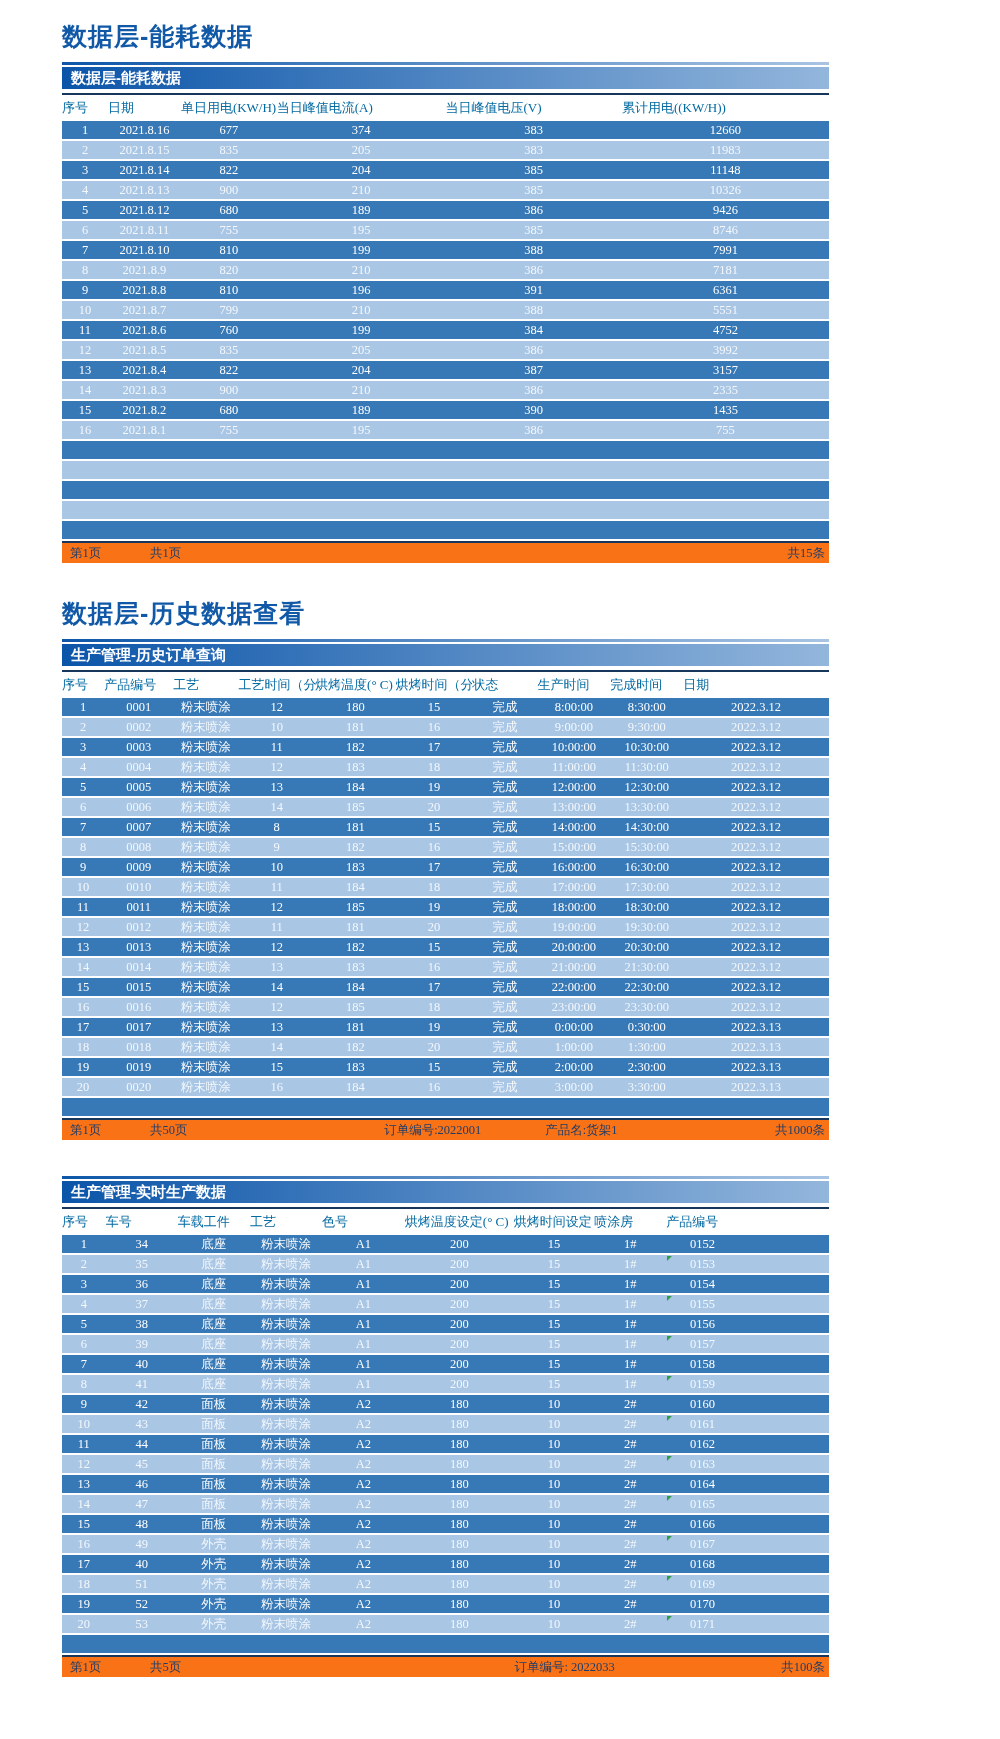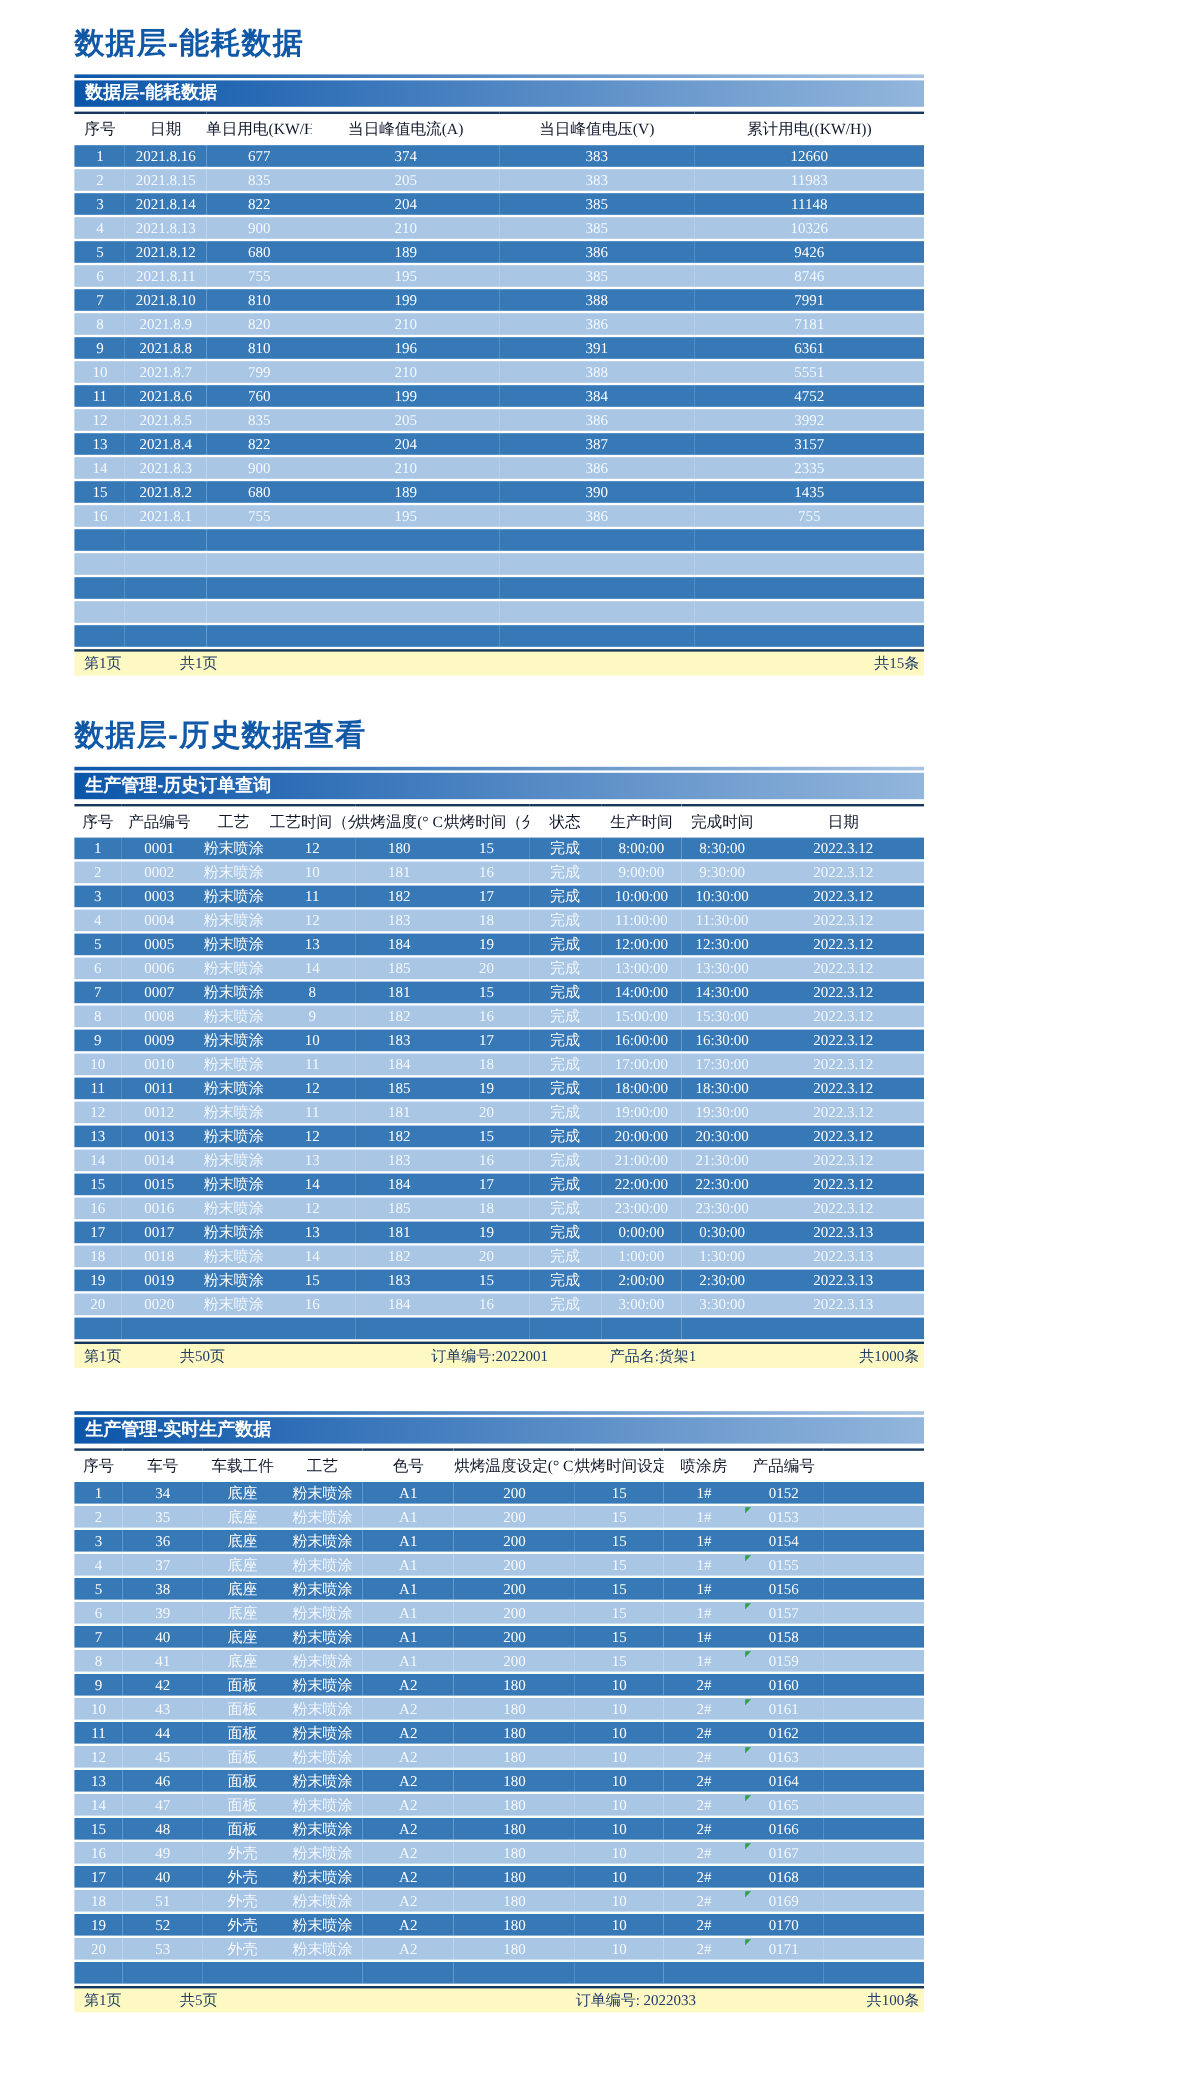--- a/index.html
+++ b/index.html
@@ -1,52 +1,52 @@
 <!DOCTYPE html>
 <html><head>
 <meta charset="utf-8">
 <style>
   html,body{margin:0;padding:0;}
   body{
     width:1000px;height:1739px;background:#ffffff;overflow:hidden;
     font-family:"Liberation Serif","DejaVu Serif",serif;
   }
   .page{padding-top:22px;}
-  .panel{width:708px;margin:0 60px 0 62px;}
+  .panel{width:767px;margin:0 60px 0 62px;}
   .panel + .panel{margin-top:36px;}
   .sec-title{
     font-family:"Liberation Sans","DejaVu Sans",sans-serif;
     font-weight:bold;color:#1159a6;font-size:25px;line-height:28px;
     margin:0 0 12px 0;letter-spacing:1px;
   }
   .accent{height:3px;background:linear-gradient(to right,#0d56a8,#a9c4e3);margin-bottom:2px;}
   .bar{
     height:22px;line-height:22px;padding-left:9px;
     background:linear-gradient(to right,#0b55a9,#93b6dc);
     color:#ffffff;font-family:"Liberation Sans","DejaVu Sans",sans-serif;
     font-weight:bold;font-size:15px;
   }
   table.grid{width:100%;border-collapse:separate;border-spacing:0 2px;margin-top:2px;table-layout:fixed;}
   table.grid thead th{
-    font-size:13px;color:#0f172a;font-weight:normal;text-align:center;
+    font-size:13px;color:#0369a1;font-weight:normal;text-align:left;
     border-top:2px solid #16365c;padding:4px 0 2px 0;background:#ffffff;
     white-space:nowrap;overflow:hidden;
   }
   table.grid tbody td{
     height:18px;font-size:12.5px;text-align:center;padding:0;
     position:relative;white-space:nowrap;overflow:visible;
   }
   tr.dark td{background:#3778b6;color:#ffffff;}
   tr.light td{background:#a9c6e5;color:#f4f8fc;}
   .corner-mark{
     position:absolute;left:1px;top:1px;width:0;height:0;
     border-top:5px solid #2f9e44;border-right:5px solid transparent;
   }
   .tfooter{
-    position:relative;height:20px;line-height:20px;background:#fef9c3;
+    position:relative;height:20px;line-height:20px;background:#f97316;
     border-top:2px solid #16365c;font-size:12.5px;color:#1f3c68;
   }
   .f-page{position:absolute;left:8px;}
   .f-pages{position:absolute;left:88px;}
   .f-total{position:absolute;right:4px;}
   [data-section="1"] .f-order{position:absolute;left:42%;}
   [data-section="1"] .f-product{position:absolute;left:63%;}
   [data-section="2"] .f-order{position:absolute;left:59%;}
 </style>
 </head>

